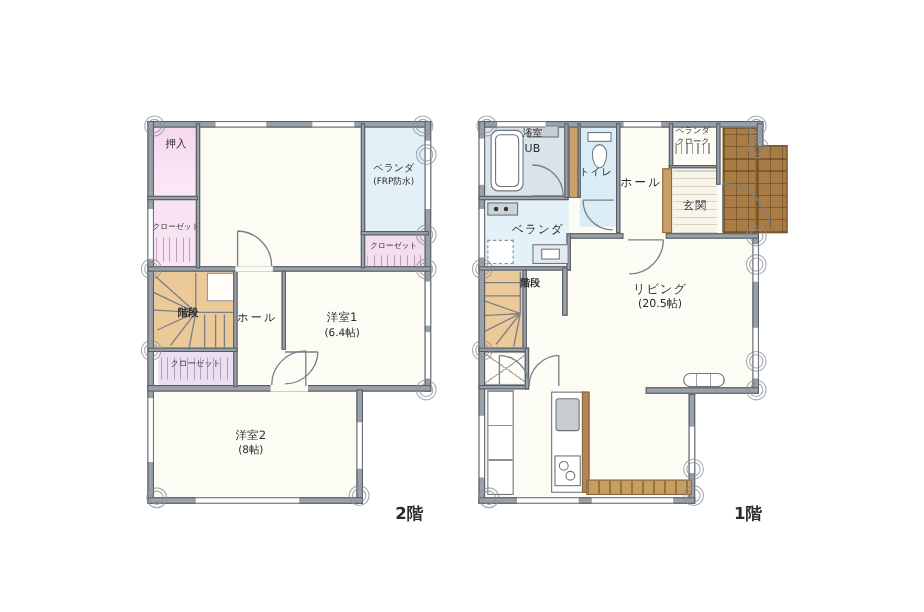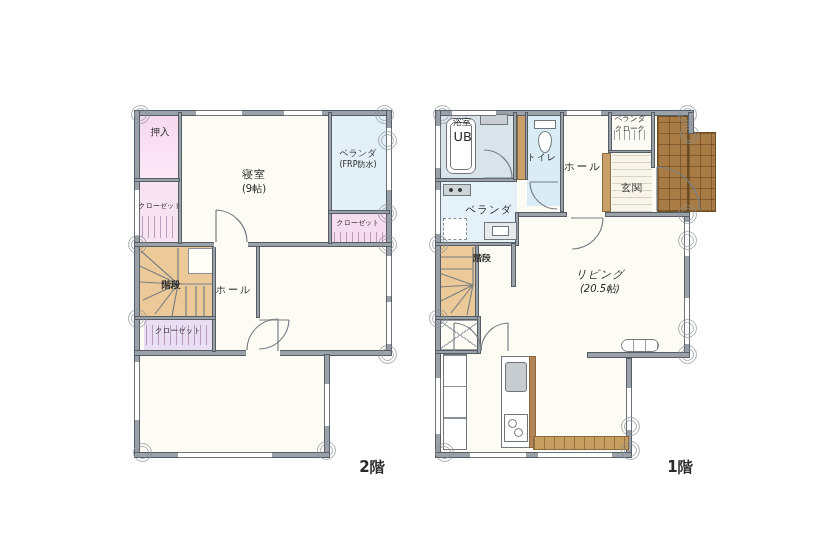--- a/index.html
+++ b/index.html
@@ -109,32 +109,36 @@
   <div class="col" style="left:381px;top:207px;"></div>
   <div class="col" style="left:381px;top:238px;"></div>
   <div class="col" style="left:131px;top:238px;"></div>
   <div class="col" style="left:131px;top:312px;"></div>
   <div class="col" style="left:381px;top:348px;"></div>
   <div class="col" style="left:320px;top:444px;"></div>
   <div class="col" style="left:136px;top:446px;"></div>
 
   <div class="lab" style="left:142px;top:126px;width:36px;font-size:9.5px;">押入</div>
   <div class="lab" style="left:134px;top:202px;width:52px;font-size:7px;">クローゼット</div>
-  <div class="lab" style="left:208px;top:168px;width:92px;">
-    <span style="font-size:11px;letter-spacing:1px;">寝室</span>
-    <span style="font-size:10px;">(9帖)</span>
-  </div>
   <div class="lab" style="left:328px;top:148px;width:60px;">
     <span style="font-size:9px;">ベランダ</span>
     <span style="font-size:8px;">(FRP防水)</span>
   </div>
   <div class="lab" style="left:331px;top:219px;width:54px;font-size:7px;">クローゼット</div>
   <div class="lab" style="left:148px;top:279px;width:46px;font-size:9.5px;font-weight:bold;">階段</div>
   <div class="lab" style="left:206px;top:283px;width:56px;font-size:10px;letter-spacing:2px;">ホール</div>
+  <div class="lab" style="left:266px;top:283px;width:90px;">
+    <span style="font-size:10.5px;">洋室1</span>
+    <span style="font-size:9.5px;">(6.4帖)</span>
+  </div>
   <div class="lab" style="left:146px;top:326px;width:64px;font-size:7.5px;">クローゼット</div>
+  <div class="lab" style="left:182px;top:390px;width:92px;">
+    <span style="font-size:10.5px;">洋室2</span>
+    <span style="font-size:9.5px;">(8帖)</span>
+  </div>
   <div class="lab" style="left:346px;top:458px;width:52px;font-size:15px;font-weight:bold;">2階</div>
 </div>
 
 <div class="abs" style="left:0;top:0;width:840px;height:556px;">
 
   <div class="fill" style="left:437px;top:112px;width:250px;height:102px;"></div>
   <div class="fill" style="left:437px;top:214px;width:250px;height:144px;"></div>
   <div class="fill" style="left:437px;top:358px;width:192px;height:96px;"></div>
 
   <div class="fill" style="left:439px;top:114px;width:76px;height:66px;background:#d9e4ea;"></div>
@@ -236,31 +240,31 @@
   <div class="col" style="left:681px;top:208px;"></div>
   <div class="col" style="left:681px;top:234px;"></div>
   <div class="col" style="left:681px;top:322px;"></div>
   <div class="col" style="left:681px;top:348px;"></div>
   <div class="col" style="left:432px;top:238px;"></div>
   <div class="col" style="left:432px;top:312px;"></div>
   <div class="col" style="left:624px;top:420px;"></div>
   <div class="col" style="left:624px;top:444px;"></div>
   <div class="col" style="left:438px;top:446px;"></div>
 
-  <div class="lab" style="left:428px;top:117px;width:44px;padding-left:24px;">
+  <div class="lab" style="left:450px;top:117px;width:44px;padding-left:24px;">
     <span style="font-size:9px;">浴室</span>
-    <span style="font-size:13px;text-align:right;">UB</span>
+    <span style="font-size:10px;">UB</span>
   </div>
   <div class="lab" style="left:522px;top:152px;width:40px;font-size:9px;letter-spacing:1px;">トイレ</div>
   <div class="lab" style="left:446px;top:203px;width:86px;font-size:10.5px;letter-spacing:1px;">ベランダ</div>
   <div class="lab" style="left:556px;top:160px;width:54px;font-size:10.5px;letter-spacing:2px;">ホール</div>
   <div class="lab" style="left:606px;top:114px;width:48px;">
     <span style="font-size:7.5px;">ベランダ</span>
     <span style="font-size:7.5px;">クローク</span>
   </div>
   <div class="lab" style="left:610px;top:181px;width:44px;font-size:10px;letter-spacing:1px;">玄関</div>
   <div class="lab" style="left:460px;top:253px;width:44px;font-size:9px;font-weight:bold;">階段</div>
-  <div class="lab" style="left:552px;top:268px;width:96px;font-style:italic;">
+  <div class="lab" style="left:552px;top:256px;width:96px;">
     <span style="font-size:11px;letter-spacing:1px;">リビング</span>
     <span style="font-size:10px;">(20.5帖)</span>
   </div>
   <div class="lab" style="left:654px;top:458px;width:52px;font-size:15px;font-weight:bold;">1階</div>
 </div>
 
 </body></html>

